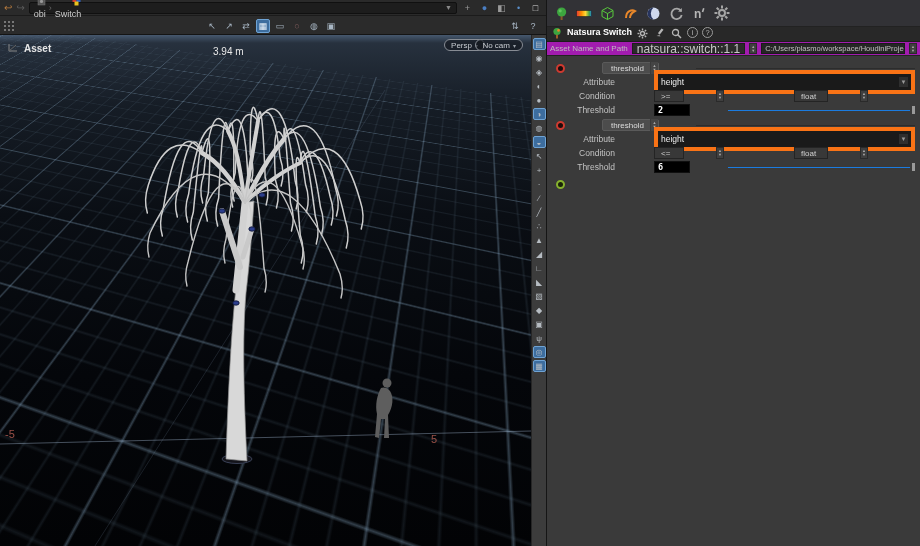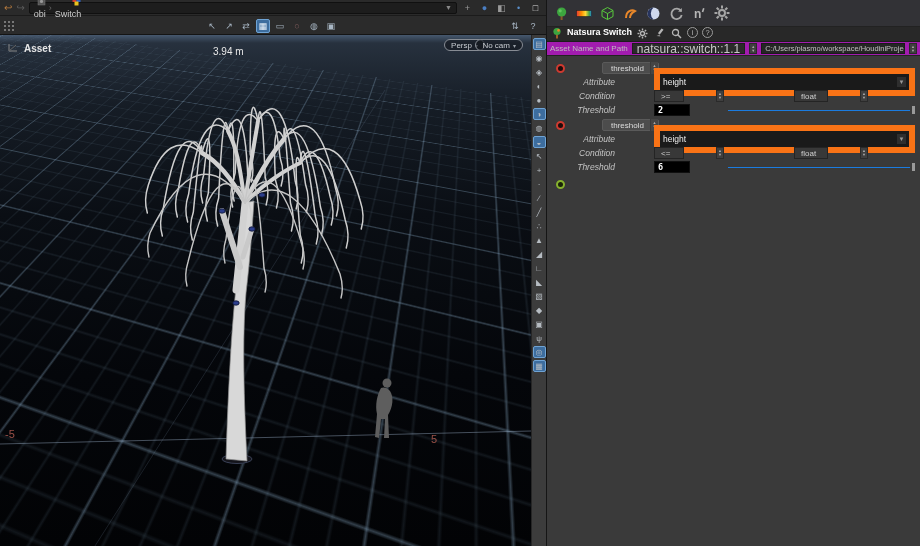--- a/index.html
+++ b/index.html
@@ -59,27 +59,27 @@
   .hdr-ico{width:13px;height:13px;display:flex;align-items:center;justify-content:center;cursor:pointer;}
   #assetrow{height:14px;background:#a21caf;display:flex;align-items:center;gap:4px;padding:0 3px;border-bottom:1px solid #232323;}
   #asset-label{color:#bdbdbd;font-size:8px;white-space:nowrap;}
   .asset-dd{height:11px;background:#2a2a2a;border:1px solid #1d1d1d;color:#c9c9c9;font-size:12px;display:flex;align-items:center;padding:0 4px;cursor:pointer;white-space:nowrap;}
   .stepper{width:8px;height:11px;background:#3f3f3f;border:1px solid #2a2a2a;display:flex;flex-direction:column;align-items:center;justify-content:center;color:#aaa;cursor:pointer;}
   .stepper span{font-size:4px;line-height:4px;}
   #asset-path{flex:1;height:11px;background:#252525;border:1px solid #1a1a1a;color:#c0c0c0;font-size:7.5px;display:flex;align-items:center;padding:0 3px;overflow:hidden;white-space:nowrap;cursor:text;}
 
   #params{padding:6px 5px 0 5px;}
   .prow{display:flex;align-items:center;height:12px;margin-bottom:2px;gap:32px;}
-  .plabel{width:70px;text-align:right;color:#c3c3c3;font-size:8.5px;padding-right:7px;white-space:nowrap;font-style:italic;}
+  .plabel{width:70px;text-align:right;color:#c3c3c3;font-size:8.5px;padding-right:7px;white-space:nowrap;}
   .mp-ring{width:9px;height:9px;border-radius:50%;border:2px solid #cf3a30;background:#1c0d0c;margin:0 5px 0 4px;cursor:pointer;flex:none;}
   .mp-ring.green{border-color:#86b22e;background:#1a2208;}
   .mp-pill{height:12px;background:#4c4c4c;border:1px solid #5a5a5a;border-radius:2px;color:#ddd;font-size:8px;display:flex;align-items:center;padding:0 0 0 8px;gap:6px;cursor:pointer;}
   .mp-pill .stepper{height:12px;border:none;border-left:1px solid #3a3a3a;background:#454545;}
   .pline{flex:1;height:1px;background:#2c2c2c;margin-left:5px;}
-  .pfield{flex:1;height:18px;background:#1a1a1a;border:6px solid #f97316;color:#ececec;font-family:"DejaVu Sans Mono",monospace;font-size:8.5px;display:flex;align-items:center;padding:8px 3px;cursor:text;}
+  .pfield{flex:1;height:18px;background:#1a1a1a;border:4px solid #f97316;color:#ececec;font-family:"DejaVu Sans Mono",monospace;font-size:8.5px;display:flex;align-items:center;padding:8px 3px;cursor:text;}
   .pfield .fcaret{margin-left:auto;width:9px;height:10px;background:#2e2e2e;color:#999;font-size:6px;display:flex;align-items:center;justify-content:center;cursor:pointer;}
   .dd{height:12px;background:#383838;border:1px solid #242424;color:#cfcfcf;font-size:8px;display:flex;align-items:center;padding:0 6px;cursor:pointer;}
   .dd+.stepper{height:12px;}
   .gap6{width:6px;flex:none;}
   .valfield{width:36px;height:12px;background:#000;border:1px solid #101010;color:#fff;font-family:"DejaVu Sans Mono",monospace;font-size:8.5px;font-weight:bold;display:flex;align-items:center;padding:0 3px;cursor:text;flex:none;}
   .slider{flex:1;position:relative;height:12px;margin-left:6px;cursor:pointer;}
   .slider .track{position:absolute;left:0;right:5px;top:5.5px;height:1.6px;background:#1b7ce0;}
   .slider .handle{position:absolute;right:0;top:2px;width:3px;height:8px;background:#9a9a9a;}
   .circle-ico{width:11px;height:11px;border-radius:50%;border:1px solid #9a9a9a;color:#b5b5b5;font-size:7.5px;display:flex;align-items:center;justify-content:center;}
 </style>

